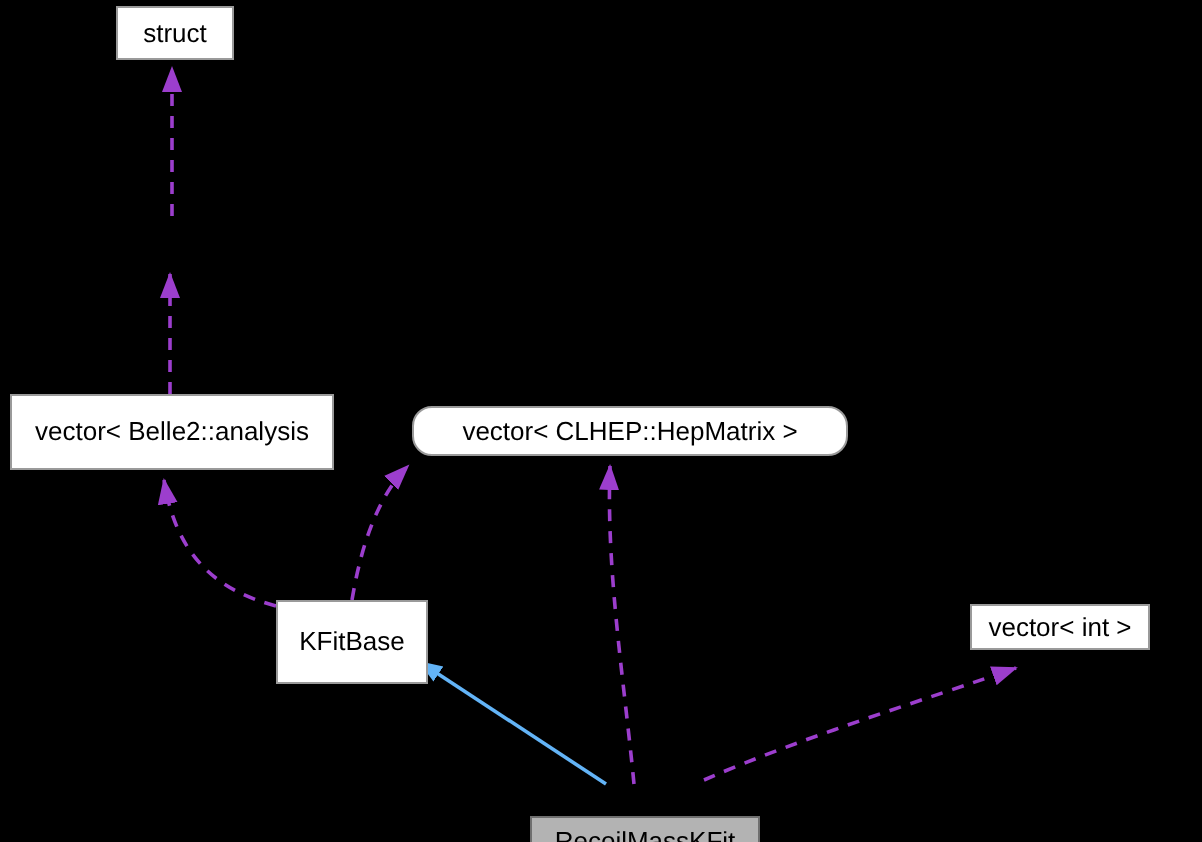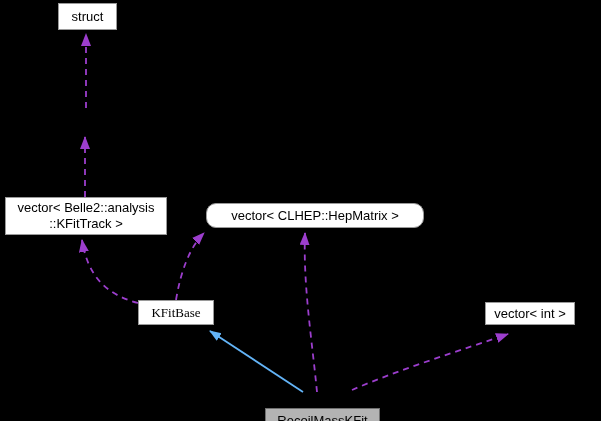--- a/index.html
+++ b/index.html
@@ -80,24 +80,23 @@
     <path class="edge-collab" d="M 317 392 C 312 340 303 285 305 233" marker-end="url(#arrow-collab)"></path>
 
     <path class="edge-collab" d="M 352 390 C 400 369 465 349 508 334" marker-end="url(#arrow-collab)"></path>
   </svg>
 
   <div class="node" style="left:58px; top:3px; width:59px; height:27px;">struct</div>
 
 
   <div class="node" style="left:5px; top:197px; width:162px; height:38px;">
     <span>vector&lt; Belle2::analysis</span>
-    <span>::KFitTrack &gt;</span>
   </div>
 
   <div class="node" style="left:206px; top:203px; width:218px; height:25px;border-radius:10px;">vector&lt; CLHEP::HepMatrix &gt;</div>
 
-  <div class="node" style="left:138px; top:300px; width:76px; height:25px;font-family:Liberation Serif, serif;">KFitBase</div>
+  <div class="node" style="left:138px; top:300px; width:76px; height:42px;">KFitBase</div>
 
   <div class="node" style="left:485px; top:302px; width:90px; height:23px;">vector&lt; int &gt;</div>
 
   <div class="node main" style="left:265px; top:408px; width:115px; height:25px;">RecoilMassKFit</div>
 
 </div>
 
 </body></html>

